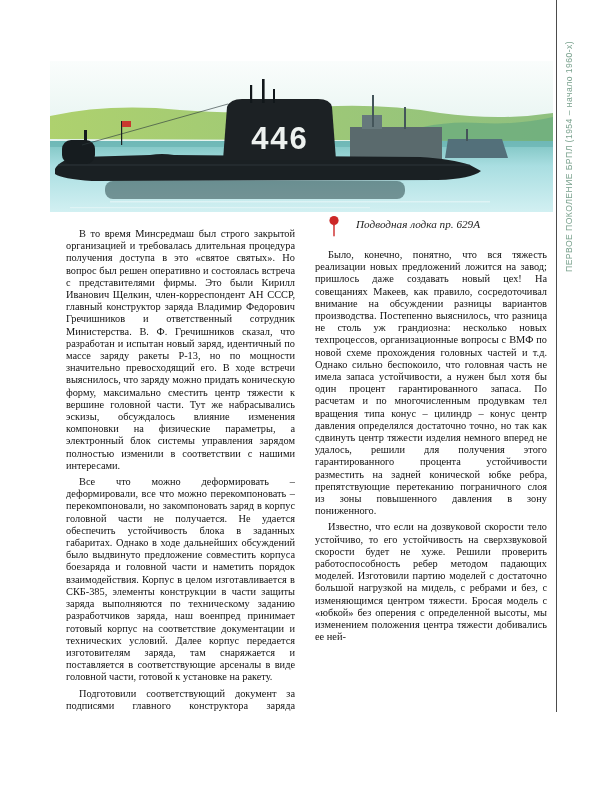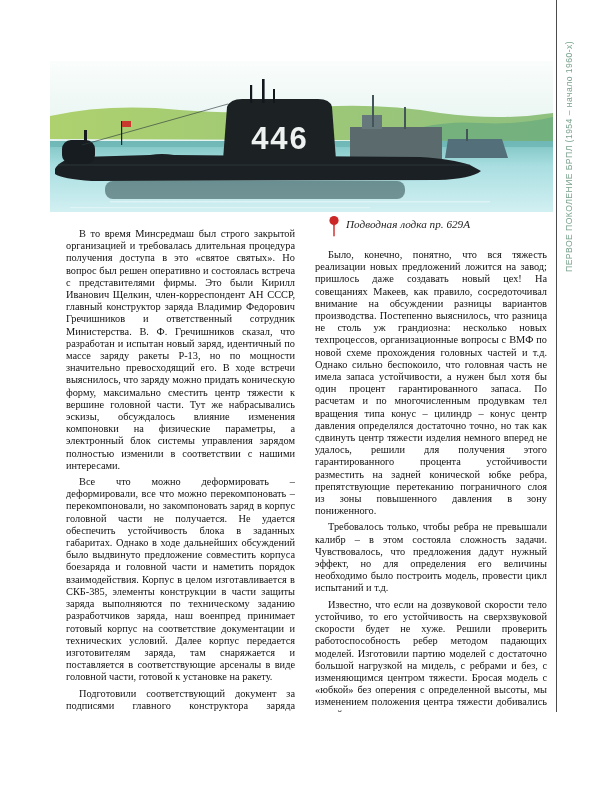--- a/index.html
+++ b/index.html
@@ -2,21 +2,21 @@
 <html><head>
 <meta charset="utf-8">
 <style>
   html,body{margin:0;padding:0;background:#ffffff;}
   .page{position:relative;width:613px;height:712px;background:#ffffff;overflow:hidden;
         font-family:"Liberation Serif",serif;}
   .photo{position:absolute;left:50px;top:61px;width:503px;height:151px;}
   .photo svg{display:block;}
   .caption-row{position:absolute;left:328px;top:214px;width:226px;display:flex;align-items:flex-start;}
   .pin{width:12px;height:23px;flex:0 0 12px;margin-top:1px;}
-  .caption{font-style:italic;font-size:11.2px;color:#1b1b1b;margin-left:6px;padding-top:4px;
+  .caption{font-style:italic;font-size:11.2px;color:#1b1b1b;margin-left:16px;padding-top:4px;
            font-family:"Liberation Serif",serif;}
   .col{position:absolute;font-size:10.35px;line-height:12.2px;text-align:justify;color:#121212;}
   .col p{margin:4px;}
   .col p.ind{text-indent:13px;}
   .col-left{left:62px;top:224px;width:237px;}
   .col-right{left:311px;top:245px;width:240px;}
   .vrule{position:absolute;left:556px;top:0;width:1px;height:782px;background:#4c4c4c;}
   .sidebar{position:absolute;left:564px;top:272px;width:230px;transform:rotate(-90deg);
            transform-origin:0 0;font-family:"Liberation Sans",sans-serif;font-size:8.6px;
            letter-spacing:.45px;color:#7aa28e;white-space:nowrap;}
@@ -92,21 +92,20 @@
   </div>
 
   <div class="col col-left">
     <p class="ind">В то время Минсредмаш был строго закрытой организацией и требовалась длительная процедура получения доступа в это «святое святых». Но вопрос был решен оперативно и состоялась встреча с представителями фирмы. Это были Кирилл Иванович Щелкин, член-корреспондент АН СССР, главный конструктор заряда Владимир Федорович Гречишников и ответственный сотрудник Министерства. В. Ф. Гречишников сказал, что разработан и испытан новый заряд, идентичный по массе заряду ракеты Р-13, но по мощности значительно превосходящий его. В ходе встречи выяснилось, что заряду можно придать коническую форму, максимально сместить центр тяжести к вершине головной части. Тут же набрасывались эскизы, обсуждалось влияние изменения компоновки на физические параметры, а электронный блок системы управления зарядом полностью изменили в соответствии с нашими интересами.</p>
     <p class="ind">Все что можно деформировать – деформировали, все что можно перекомпоновать – перекомпоновали, но закомпоновать заряд в корпус головной части не получается. Не удается обеспечить устойчивость блока в заданных габаритах. Однако в ходе дальнейших обсуждений было выдвинуто предложение совместить корпуса боезаряда и головной части и наметить порядок взаимодействия. Корпус в целом изготавливается в СКБ-385, элементы конструкции в части защиты заряда выполняются по техническому заданию разработчиков заряда, наш военпред принимает готовый корпус на соответствие документации и технических условий. Далее корпус передается изготовителям заряда, там снаряжается и поставляется в соответствующие арсеналы в виде головной части, готовой к установке на ракету.</p>
     <p class="ind">Подготовили соответствующий документ за подписями главного конструктора заряда Гречишникова В. Ф., зам. главного конструктора СКБ-385 Кузнецова М. М., начальника лаборатории аэродинамики Скрипниченко И. Т., начальника сектора</p>
   </div>
 
   <div class="col col-right">
     <p class="ind">Было, конечно, понятно, что вся тяжесть реализации новых предложений ложится на завод; пришлось даже создавать новый цех! На совещаниях Макеев, как правило, сосредоточивал внимание на обсуждении разницы вариантов производства. Постепенно выяснилось, что разница не столь уж грандиозна: несколько новых техпроцессов, организационные вопросы с ВМФ по новой схеме прохождения головных частей и т.д. Однако сильно беспокоило, что головная часть не имела запаса устойчивости, а нужен был хотя бы один процент гарантированного запаса. По расчетам и по многочисленным продувкам тел вращения типа конус – цилиндр – конус центр давления определялся достаточно точно, но так как сдвинуть центр тяжести изделия немного вперед не удалось, решили для получения этого гарантированного процента устойчивости разместить на задней конической юбке ребра, препятствующие перетеканию пограничного слоя из зоны повышенного давления в зону пониженного.</p>
-    <p class="ind">Требовалось только, чтобы ребра не превышали калибр – в этом состояла сложность задачи. Чувствовалось, что предложения дадут нужный эффект, но для определения его величины необходимо было построить модель, провести цикл испытаний и т.д.</p>
     <p class="ind">Известно, что если на дозвуковой скорости тело устойчиво, то его устойчивость на сверхзвуковой скорости будет не хуже. Решили проверить работоспособность ребер методом падающих моделей. Изготовили партию моделей с достаточно большой нагрузкой на мидель, с ребрами и без, с изменяющимся центром тяжести. Бросая модель с «юбкой» без оперения с определенной высоты, мы изменением положения центра тяжести добивались ее ней-</p>
   </div>
 
   <div class="vrule"></div>
 
   <div class="sidebar">ПЕРВОЕ ПОКОЛЕНИЕ БРПЛ (1954 – начало 1960-х)</div>
 
 
   <div class="badge">
     <span>47</span>

